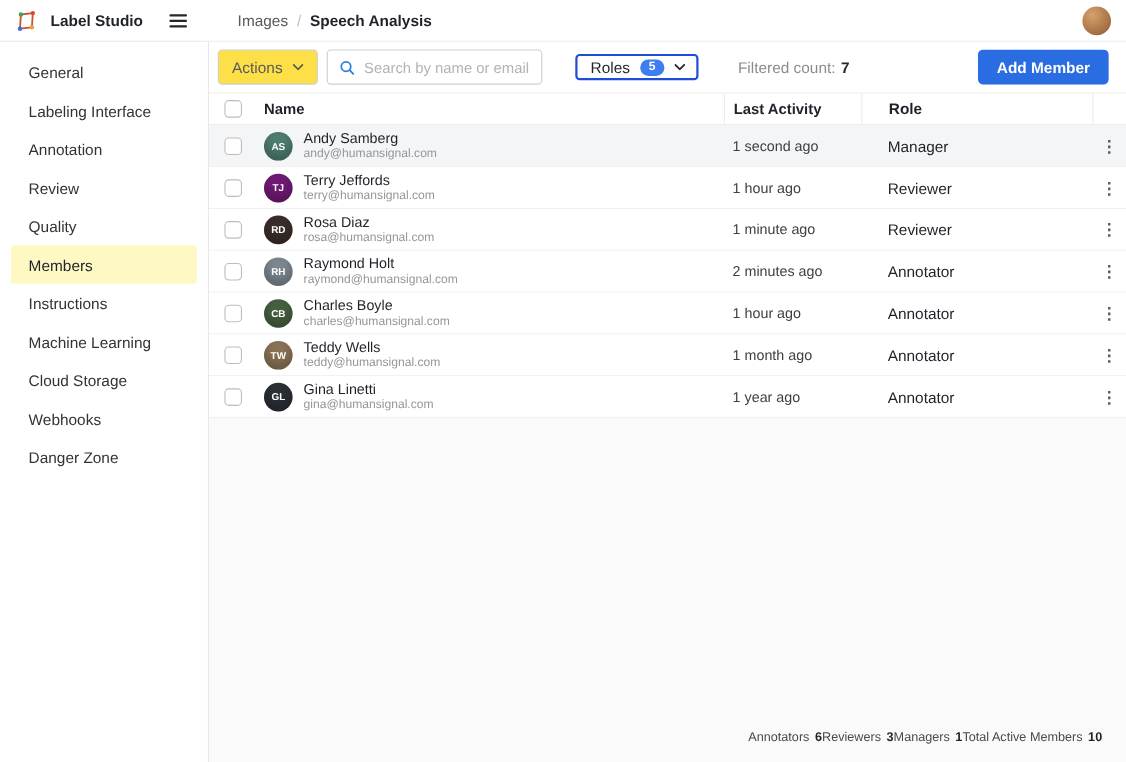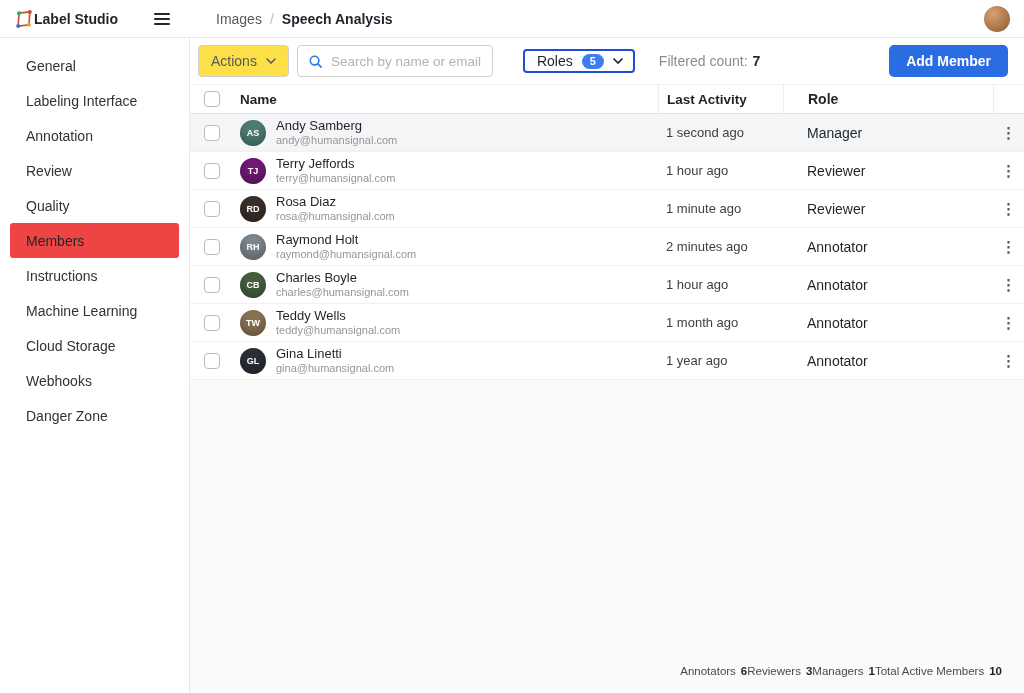--- a/index.html
+++ b/index.html
@@ -20,21 +20,21 @@
     align-items: center;
   }
   .brand {
     width: 190px;
     flex: none;
     display: flex;
     align-items: center;
     justify-content: space-between;
     padding: 0 20px 0 14px;
   }
-  .brand-left { display: flex; align-items: center; gap: 0; }
+  .brand-left { display: flex; align-items: center; gap: 12px; }
   .app-title { font-weight: 700; font-size: 14px; color: #1f2329; }
   .hamburger { display: inline-flex; flex-direction: column; gap: 3px; cursor: pointer; }
   .hamburger i { display: block; width: 16px; height: 2px; background: #262626; border-radius: 1px; }
 
   .breadcrumb { display: flex; align-items: center; gap: 8px; margin-left: 26px; font-size: 14px; }
   .bc-parent { color: #595959; cursor: pointer; }
   .bc-sep { color: #bfbfbf; }
   .bc-current { color: #1f2329; font-weight: 600; cursor: pointer; }
 
   nav.topnav { margin-left: auto; display: flex; align-items: center; gap: 28px; padding-right: 14px; }
@@ -60,21 +60,21 @@
   }
   .side-item {
     height: 35px;
     display: flex; align-items: center;
     padding-left: 26px;
     font-size: 14px; color: #333;
     cursor: pointer;
     border-radius: 3px;
   }
   .side-item.active {
-    background: #ef4444;
+    background: #fef9c3;
     margin: 0 10px;
     padding-left: 16px;
     color: #1f2329;
   }
 
   
   main.content { flex: 1; display: flex; flex-direction: column; background: #fafafa; min-width: 0; }
 
   .toolbar {
     height: 46px; flex: none;
@@ -121,21 +121,21 @@
     padding: 0 10px 0 12px;
     font-size: 14px; color: #1f2329; font-weight: 500;
     cursor: pointer;
   }
   .badge {
     background: #3d7df0; color: #fff;
     font-size: 11px; font-weight: 700;
     padding: 2px 8px; border-radius: 9px; line-height: 1;
   }
 
-  .filtered { margin-left: 16px; font-size: 14px; color: #8c8c8c; display: flex; gap: 5px; align-items: center; }
+  .filtered { margin-left: 28px; font-size: 14px; color: #8c8c8c; display: flex; gap: 5px; align-items: center; }
   .filtered .fc-value { color: #262626; font-weight: 600; }
 
   
   .thead, .trow {
     display: grid;
     grid-template-columns: 44px 1fr 125px 210px 31px;
     align-items: center;
     background: #fff;
   }
   .thead {

